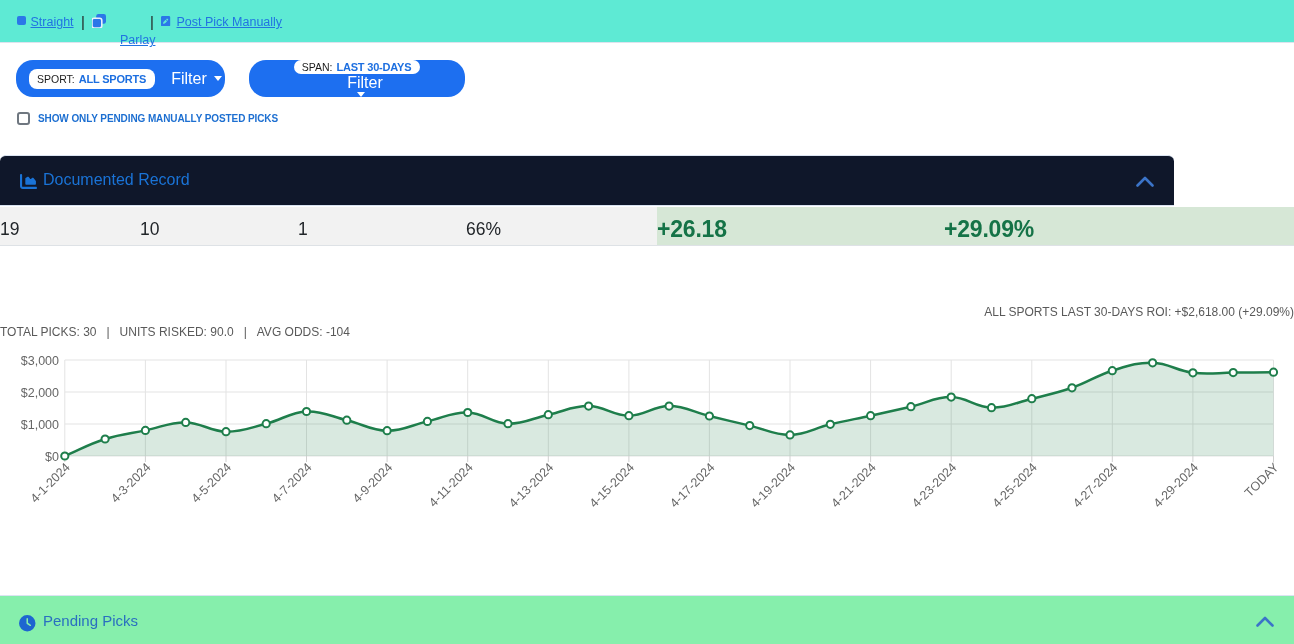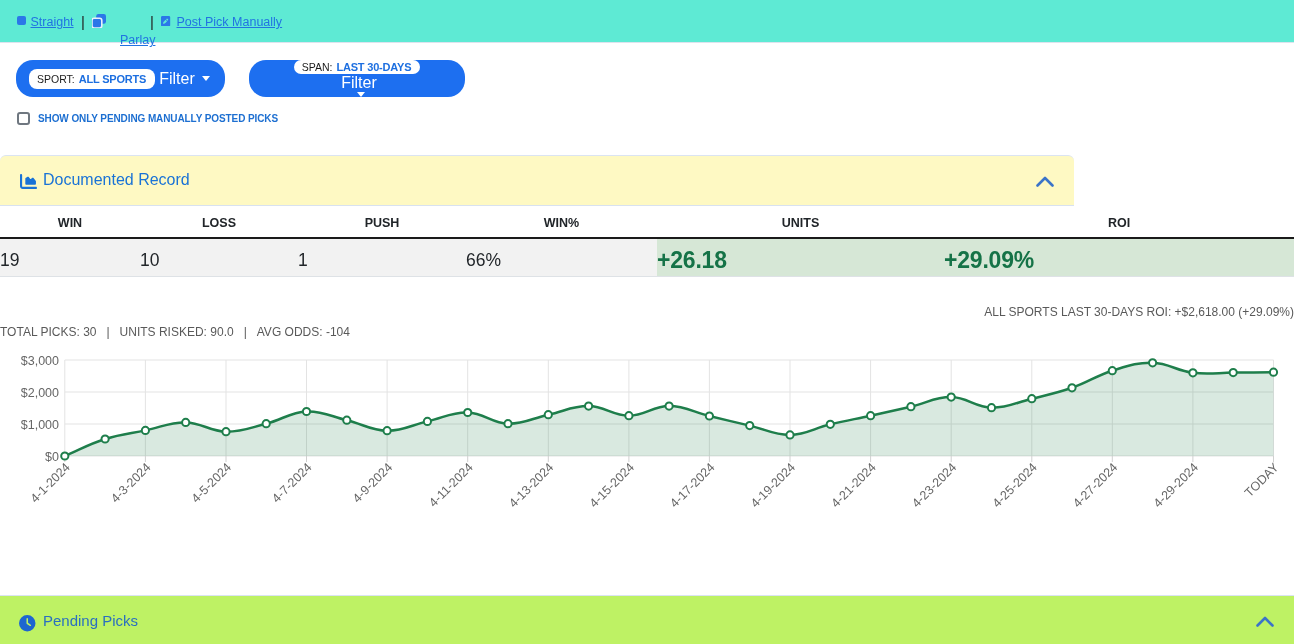--- a/index.html
+++ b/index.html
@@ -11,45 +11,45 @@
 .topbar { left:0; top:0; width:1294px; height:43px; background:#5eead4; border-bottom:1px solid #dde3ee; }
 .nav a { position:absolute; color:#2173e2; text-decoration:underline; font-size:12.5px; top:15px; white-space:nowrap; }
 .nav .sep { position:absolute; color:#222; font-size:15px; top:13px; }
 .nav svg { position:absolute; }
 
 
 .fbtn { position:absolute; top:60px; height:37px; background:#1d6ff0; border-radius:17px; display:flex; align-items:center; padding:0 13px; }
 .fbtn .pill { background:#fff; border-radius:8px; height:20px; display:flex; align-items:center; padding:0 9px 0 8px; white-space:nowrap; }
 .fbtn .pill .lab { color:#1c1c1c; font-size:10.5px; }
 .fbtn .pill .val { color:#1d6fe0; font-weight:bold; font-size:11px; margin-left:4px; letter-spacing:-0.2px; }
-.fbtn .flt { color:#fff; font-size:16px; margin-left:4px; }
+.fbtn .flt { color:#fff; font-size:16px; margin-left:16px; }
 .fbtn .caret { width:0; height:0; border-left:4.5px solid transparent; border-right:4.5px solid transparent; border-top:5.5px solid #fff; margin-left:7px; }
 
 
 .chkrow { left:17px; top:112px; display:flex; align-items:center; }
 .chk { width:13px; height:13px; border:2px solid #6f7780; border-radius:3px; background:#fff; }
 .chklab { color:#1d6fd1; font-weight:bold; font-size:10px; margin-left:8px; letter-spacing:-0.1px; }
 
 
-.cardhead { left:0; top:155px; width:1074px; height:51px; background:#fef9c3; border-top:1px solid #dbe4f2; border-bottom:1px solid #d8e2f0; border-radius:6px 6px 0 0; }
+.cardhead { left:0; top:155px; width:1174px; height:51px; background:#0f172a; border-top:1px solid #dbe4f2; border-bottom:1px solid #d8e2f0; border-radius:6px 6px 0 0; }
 .cardhead .txt { position:absolute; left:43px; top:14.5px; font-size:16px; color:#1a73d6; }
 .chev { position:absolute; }
 
 
 table.rec { position:absolute; left:0; top:207px; width:1294px; border-collapse:collapse; table-layout:fixed; }
 table.rec th { font-size:12.5px; font-weight:bold; color:#212529; height:31px; padding:2px 0 0 0; border-bottom:2.5px solid #1a1a1a; text-align:center; vertical-align:middle; }
 table.rec td { font-size:17.5px; color:#212529; text-align:left; height:38.5px; padding:6px 0 0 0; background:#f2f2f2; border-bottom:1px solid #dee2e6; vertical-align:middle; }
 table.rec td.grn { background:#d6e7d6; color:#157347; font-weight:bold; font-size:23px; letter-spacing:-0.2px; }
 
 
 .ctitle { left:0; top:305px; width:1294px; text-align:right; font-size:12px; color:#595959; }
 .ctitle2 { left:0; top:325px; width:1294px; text-align:left; font-size:12px; color:#595959; }
 
 
-.pendbar { left:0; top:595px; width:1294px; height:49px; background:#bef264; border-top:1px solid #dbe4f2; }
+.pendbar { left:0; top:595px; width:1294px; height:49px; background:#86efac; border-top:1px solid #dbe4f2; }
 .pendbar .txt { position:absolute; left:43px; top:16px; font-size:15px; color:#2a6fc0; }
 </style>
 </head>
 <body>
 <div id="page">
 
   <div class="abs topbar">
     <div class="nav">
       <svg style="left:16.5px; top:16px;" width="9" height="9" viewBox="0 0 9 9">
           <rect x="0" y="0" width="9" height="9" rx="2" fill="#2b77e8"></rect>
@@ -104,28 +104,20 @@
   <table class="rec">
     <colgroup>
         <col style="width:140px">
         <col style="width:158px">
         <col style="width:168px">
         <col style="width:191px">
         <col style="width:287px">
         <col style="width:350px">
       </colgroup>
     <tbody>
-        <tr>
-          <th>WIN</th>
-          <th>LOSS</th>
-          <th>PUSH</th>
-          <th>WIN%</th>
-          <th>UNITS</th>
-          <th>ROI</th>
-        </tr>
     <tr>
           <td>19</td>
           <td>10</td>
           <td>1</td>
           <td>66%</td>
           <td class="grn">+26.18</td>
           <td class="grn">+29.09%</td>
         </tr>
   </tbody>
     </table>

